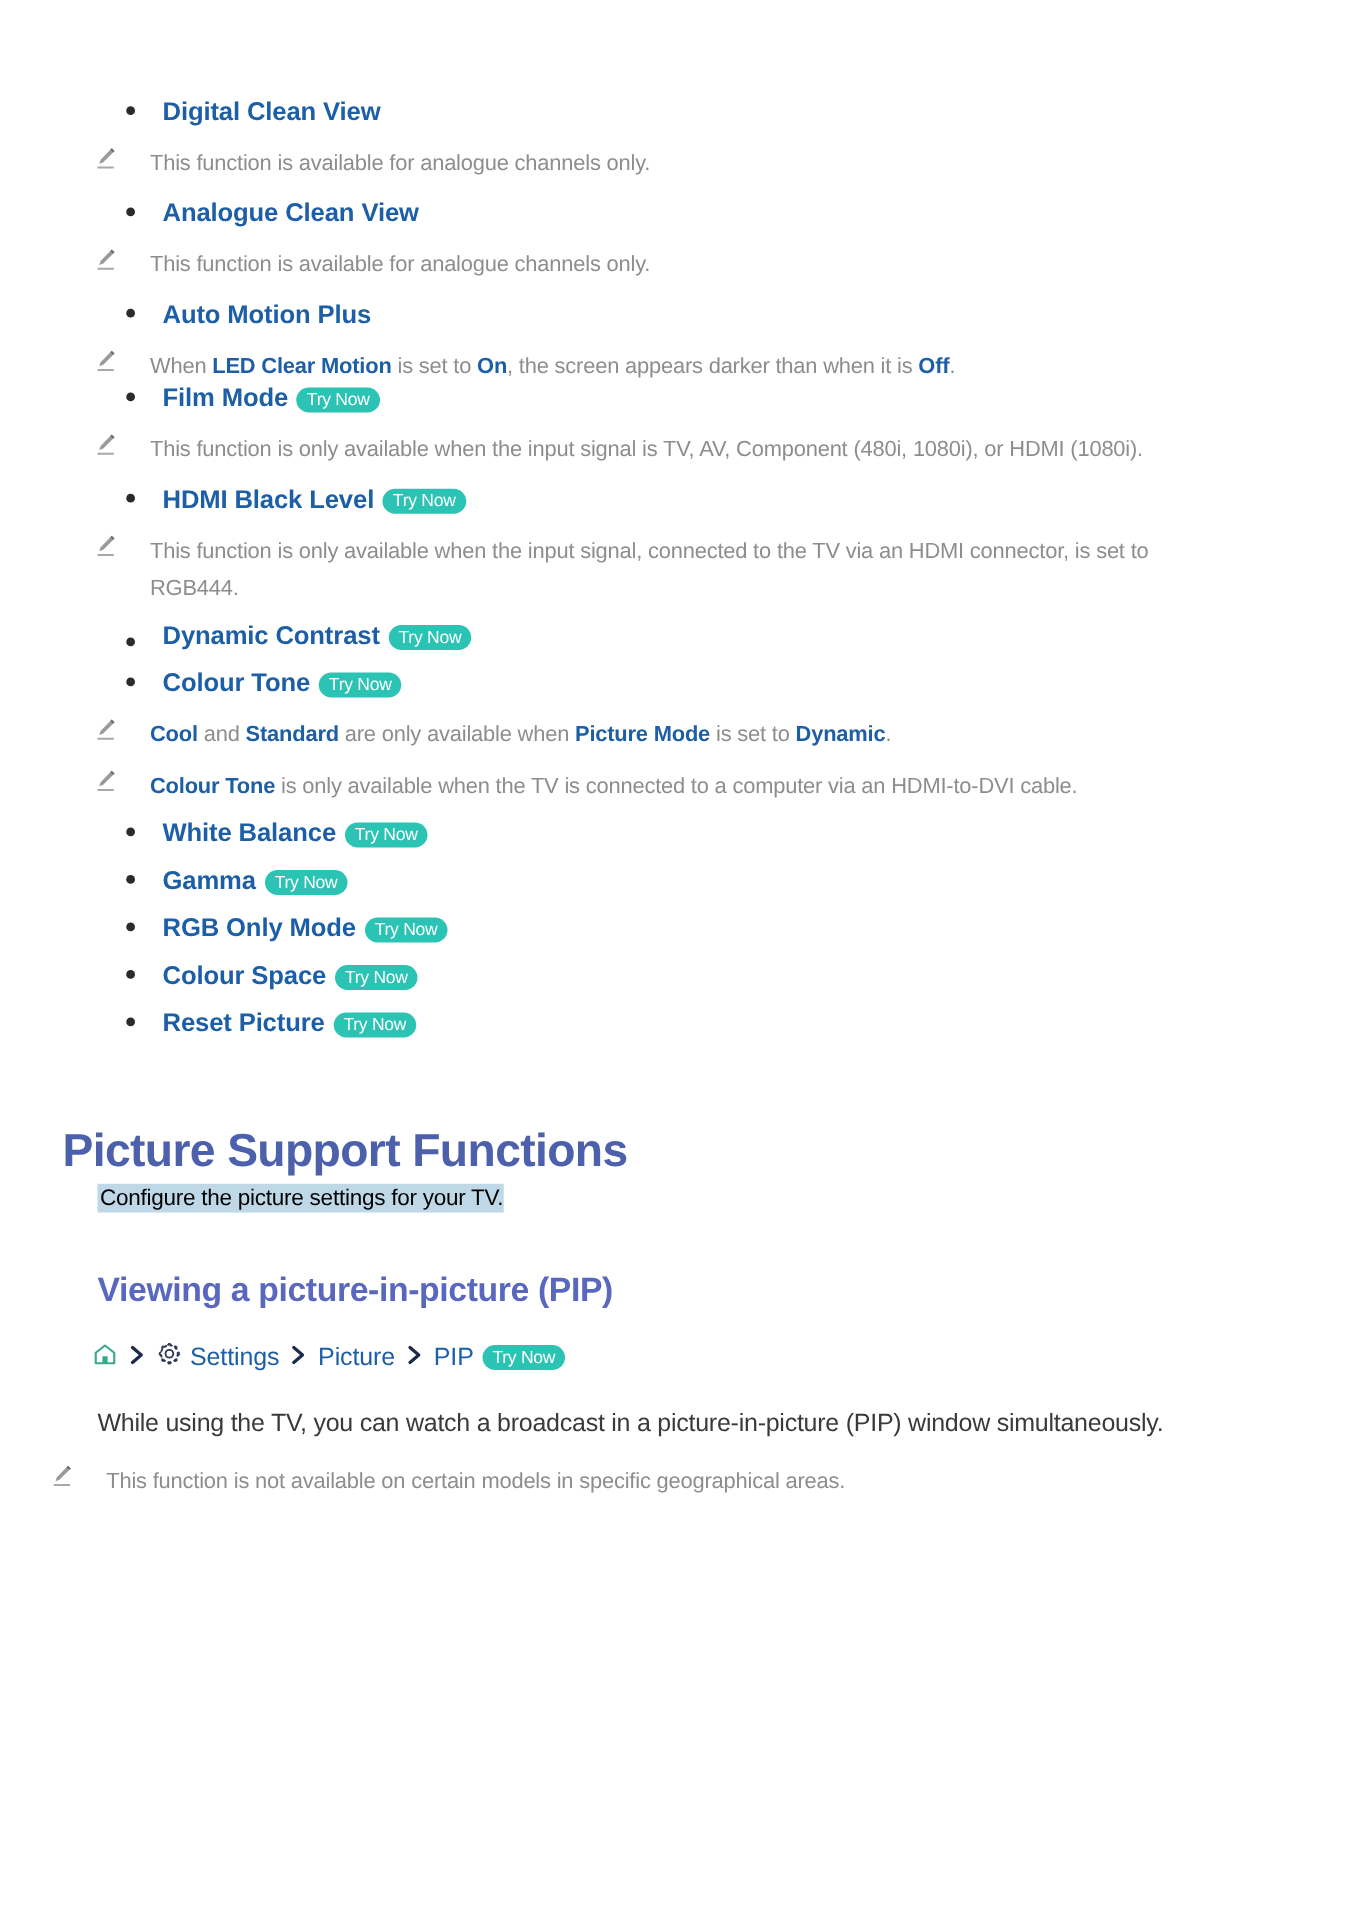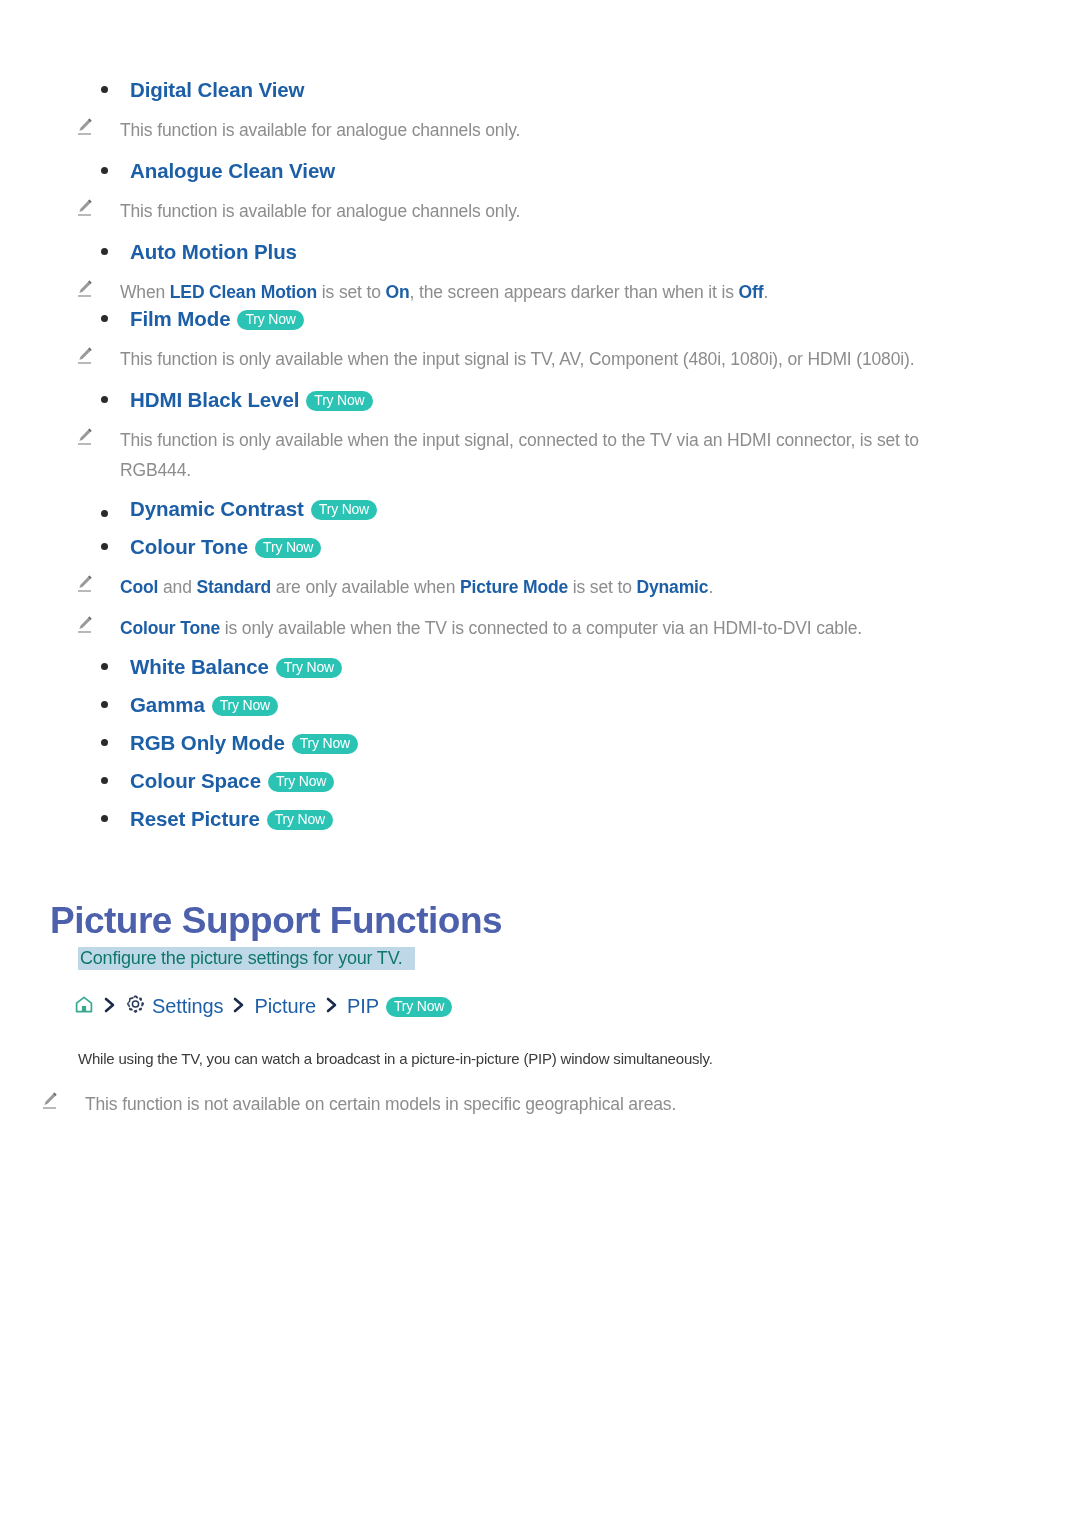--- a/index.html
+++ b/index.html
@@ -106,24 +106,24 @@
     margin: 0;
     line-height: 44px;
   }
   .h1-sub {
     padding-left: 78px;
     margin: 0;
     margin-top: 3px;
   }
   .h1-sub span {
     background: #bfd8e8;
-    color: #0f766e;
+    color: #000000;
     font-size: 18px;
     letter-spacing: -0.2px;
-    padding: 1px 12px 2px 2px;
+    padding: 1px 0 2px 2px;
     line-height: 24px;
   }
   .h2 {
     padding-left: 78px;
     font-size: 27px;
     font-weight: bold;
     color: #5a67bf;
     letter-spacing: -0.3px;
     margin: 0;
     line-height: 34px;
@@ -148,21 +148,21 @@
     flex: 0 0 auto;
   }
   .bc-icon {
     flex: 0 0 auto;
     display: inline-block;
   }
 
   
   .body-para {
     padding-left: 78px;
-    font-size: 15px;
+    font-size: 20px;
     color: #3a3a3a;
     letter-spacing: -0.2px;
     line-height: 28px;
     margin: 0;
   }
 </style>
 </head>
 <body>
 
 <div class="page">
@@ -205,21 +205,21 @@
   </div>
 
   <div class="note-row" style="margin-top:13px;">
     <span class="note-icon">
       <svg width="17" height="19" viewBox="0 0 17 19">
           <path d="M13.4 1.6 L15.6 3.8 L6.6 12.8 L3.4 13.9 L4.5 10.7 Z" fill="#9a9a9a"></path>
           <path d="M13.4 1.6 L15.6 3.8 L14.4 5 L12.2 2.8 Z" fill="#6f6f6f"></path>
           <rect x="2" y="16.2" width="13" height="1.6" fill="#a8a8a8"></rect>
         </svg>
     </span>
-    <span class="note-text"><span>When </span><b>LED Clean Motion</b><span> is set to </span><b>On</b><span>, the screen appears darker than when it is </span><b>Off</b><span>.</span></span>
+    <span class="note-text"><span>When </span><b>LED Clear Motion</b><span> is set to </span><b>On</b><span>, the screen appears darker than when it is </span><b>Off</b><span>.</span></span>
   </div>
 
   <div class="bullet-row" style="">
     <span class="bullet-dot"></span>
     <span class="bullet-text">
         <span>Film Mode</span>
         <span class="try-now">Try Now</span>
       </span>
   </div>
 
@@ -327,20 +327,21 @@
     <span class="bullet-dot"></span>
     <span class="bullet-text">
         <span>Reset Picture</span>
         <span class="try-now">Try Now</span>
       </span>
   </div>
 
   <h1 class="h1" style="margin-top:68px;">Picture Support Functions</h1>
   <div class="h1-sub"><span>Configure the picture settings for your TV.</span></div>
 
+  <h2 class="h2" style="margin-top:45px;">Viewing a picture-in-picture (PIP)</h2>
 
   <div class="breadcrumb" style="margin-top:24px;">
     <span class="bc-icon">
       <svg width="20" height="19" viewBox="0 0 20 19">
           <path d="M10 2.4 L2.6 8.2 L2.6 16.6 L17.4 16.6 L17.4 8.2 Z" fill="none" stroke="#3aa88f" stroke-width="1.7" stroke-linejoin="round"></path>
           <rect x="7.9" y="11" width="4.2" height="5.6" fill="#3aa88f"></rect>
         </svg>
     </span>
     <span class="chev">
       <svg width="13" height="16" viewBox="0 0 13 16">

